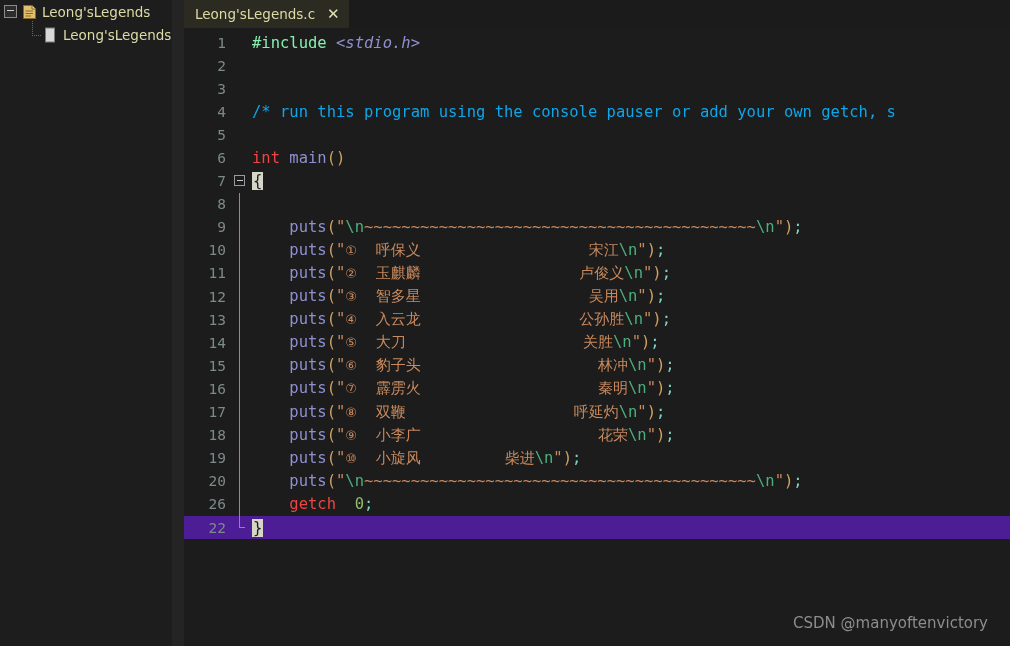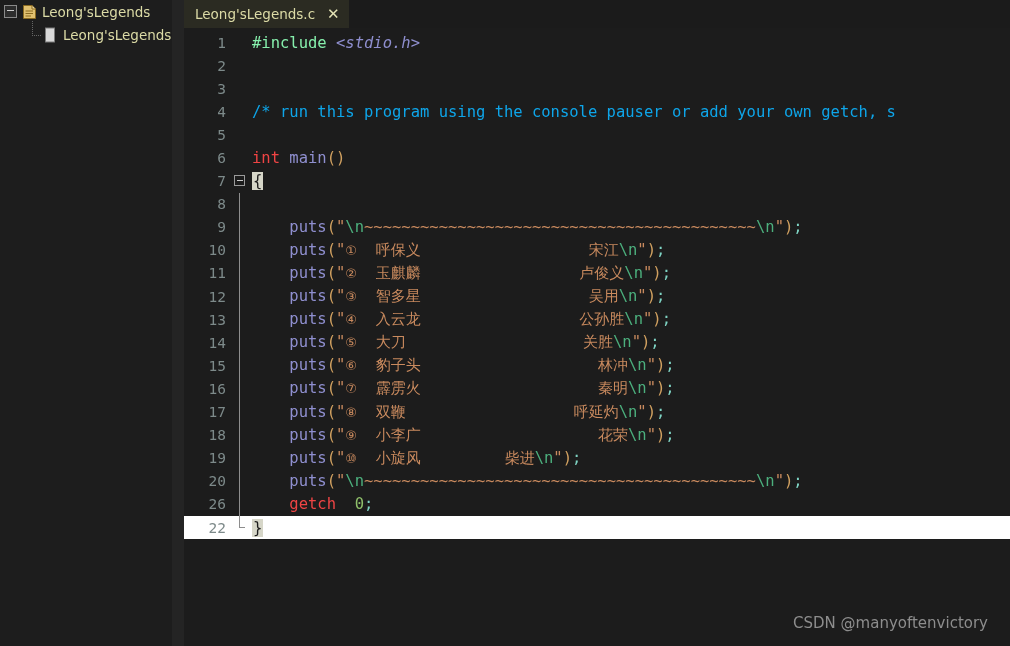--- a/index.html
+++ b/index.html
@@ -156,21 +156,21 @@
   }
   .crow {
     height: 23.1px;
     display: flex;
     align-items: center;
     white-space: pre;
     font-family: "DejaVu Sans Mono", "Liberation Mono", monospace;
     font-size: 15.5px;
     position: relative;
   }
-  .crow.active { background: #ffffff; }
+  .crow.active { background: #4c1d95; }
   .gutter {
     width: 48px;
     flex: 0 0 48px;
     text-align: right;
     padding-right: 6px;
     color: #7d8a8a;
     font-size: 14.5px;
     box-sizing: border-box;
     user-select: none;
   }

